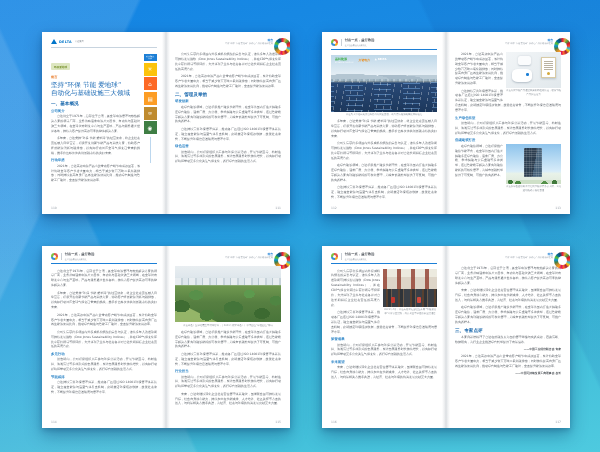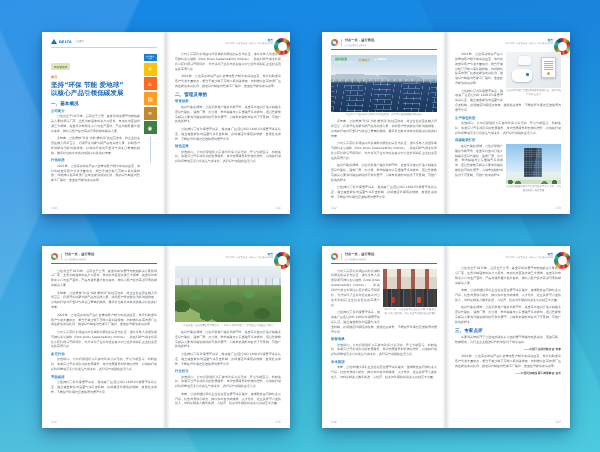--- a/index.html
+++ b/index.html
@@ -45,21 +45,21 @@
   .hdrR .t1{font-size:2.8px;color:#1c7fd6;font-weight:bold;line-height:1.3;}
   .hdrR .t2{font-size:2.2px;color:#9aa2ab;margin-top:.5px;line-height:1.3;}
   .sdg-wheel{position:absolute;top:-1px;right:-10px;width:17px;height:17px;border-radius:50%;
     background:conic-gradient(#e5243b,#dda63a,#4c9f38,#c5192d,#ff3a21,#26bde2,#fcc30b,#a21942,#fd6925,#dd1367,#fd9d24,#bf8b2e,#3f7e44,#0a97d9,#56c02b,#00689d,#19486a,#e5243b);}
   .sdg-wheel::after{content:"";position:absolute;inset:3.8px;background:#fff;border-radius:50%;}
 
   
   .badge{display:inline-block;background:#dde6c0;color:#7a9430;font-size:2.6px;font-weight:bold;
     padding:1.2px 3px;border-radius:1px;}
   .eyebrow{font-size:3.2px;color:#e87722;font-weight:bold;margin:3.5px 0 1.5px;}
-  .title{font-size:6.6px;font-weight:bold;color:#1b6ab5;line-height:1.32;}
+  .title{font-size:6.6px;font-weight:normal;color:#1b6ab5;line-height:1.32;}
   .bodywrap{display:flex;}
   .bodymain{flex:1;padding-right:3px;min-width:0;}
 
   .sdgcol{width:14px;display:flex;flex-direction:column;gap:1.6px;align-items:center;margin-top:1px;flex:0 0 auto;}
   .sdg-label{width:13px;background:#1c7fd6;color:#fff;font-size:1.7px;text-align:center;padding:1.6px .4px;line-height:1.35;box-sizing:border-box;}
   .sdg{width:13px;height:13px;color:#fff;font-size:5.5px;display:flex;align-items:center;justify-content:center;}
   .s7{background:#fcc30b}.s9{background:#fd6925}.s11{background:#fd9d24}.s12{background:#bf8b2e}.s13{background:#3f7e44}
   .sdgline{width:.8px;height:26px;background:#bcd7ee;margin-top:1px;}
 
   
@@ -148,21 +148,21 @@
     <div class="hdr1">
       <span class="delta-tri"></span>
       <span class="delta-word">DELTA</span>
       <span class="delta-cn">台达集团</span>
     </div>
     <div class="bodywrap">
       <div class="bodymain">
         <span class="badge">环保爱地球</span>
         <div class="eyebrow">前言</div>
         <div class="title">坚持“环保 节能 爱地球”</div>
-        <div class="title">以核心产品引领低碳发展</div>
+        <div class="title">自动化与基础设施三大领域</div>
         <div class="h1">一、基本概况</div>
         <div class="h2">公司简介</div>
         <p class="p">台达创立于1971年，总部位于台湾，是全球电源管理与散热解决方案的领导厂商，业务范畴涵盖电源及元器件、自动化与基础设施三大领域，在全球设有研发中心与生产基地，产品与服务遍及世界各地，持续为客户提供高效可靠的整体解决方案。</p>
         <p class="p">多年来，台达秉持“环保 节能 爱地球”的经营使命，将企业社会责任融入日常营运，积极开发创新节能产品与系统方案，协助客户降低能源消耗与碳排放，以实际行动回应全球气候变迁带来的挑战，携手价值链伙伴共创低碳永续的美好未来。</p>
         <div class="h2">行动举措</div>
         <p class="p">2021年，台达高效电源产品出货带动客户端节电成效显著，累计协助全球客户节省大量电力，相当于减少数百万吨二氧化碳排放；同时持续提高自身厂区再生能源使用比例，推动绿色制造与智能工厂建设，全面提升能源使用效率。</p>
       </div>
       <div class="sdgcol">
         <div class="sdg-label">
           <div>可持续发展</div>

